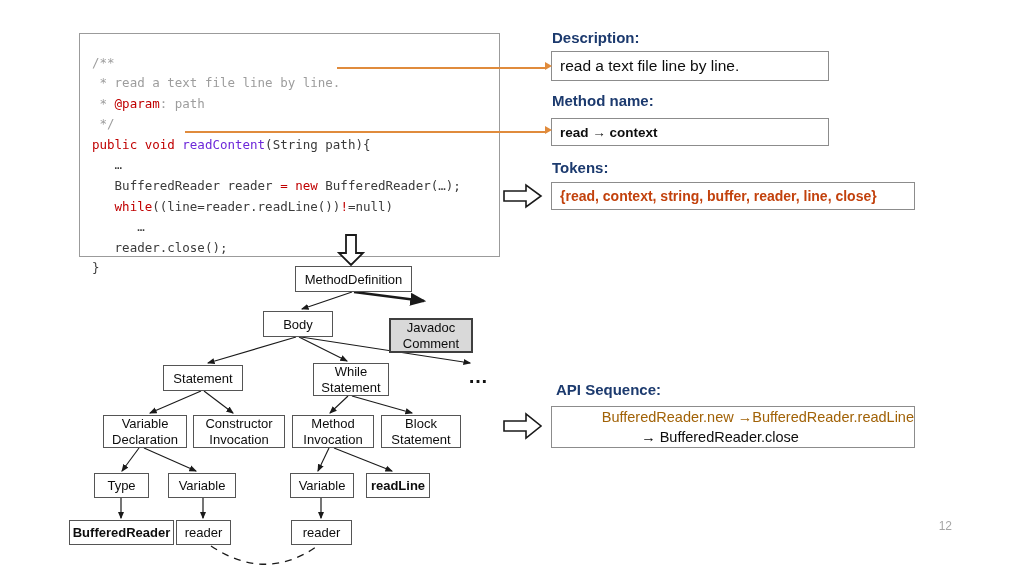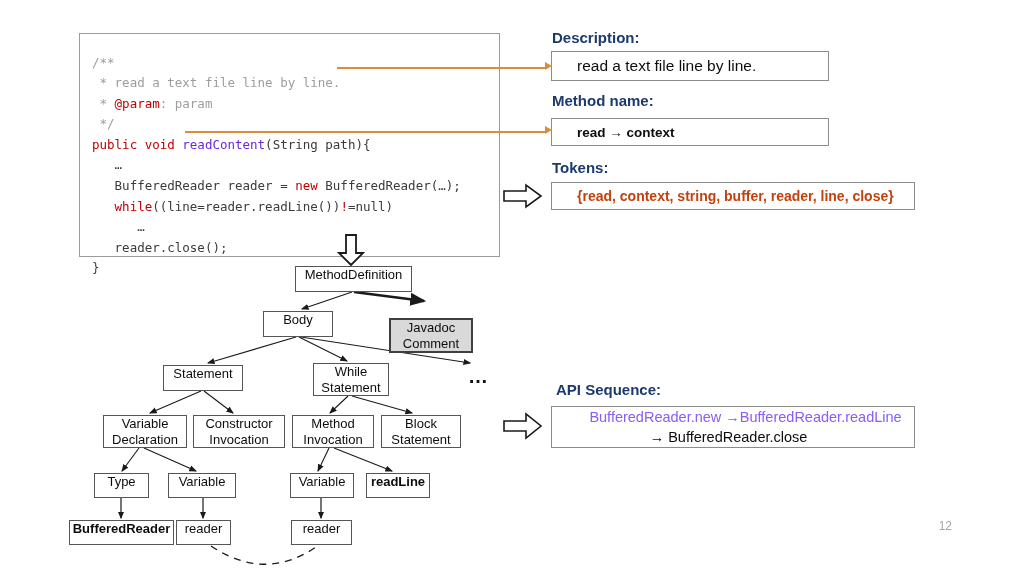--- a/index.html
+++ b/index.html
@@ -72,36 +72,35 @@
     color: #1c3a6e;
     white-space: nowrap;
   }
   .out-box {
     position: absolute;
     border: 1px solid #8c8c8c;
     box-sizing: border-box;
     background: #ffffff;
     display: flex;
     align-items: center;
-    padding-left: 17px;
   }
   .out-box .txt {
     padding-left: 8px;
     white-space: nowrap;
   }
   #desc-box .txt  { font-size: 15.5px; color: #0d0d0d; font-weight: normal; }
   #mname-box .txt { font-size: 13.5px; color: #0d0d0d; font-weight: bold; }
   #tokens-box .txt{ font-size: 14px;   color: #c2410c; font-weight: bold; }
   #api-box {
     flex-direction: column;
     justify-content: center;
     align-items: stretch;
   }
   #api-box .line1 {
-    font-size: 14.5px; color: #8b5cf6; text-align: center; padding-left: 8px;
+    font-size: 14.5px; color: #a16207; text-align: right; padding-left: 8px;
     white-space: nowrap; line-height: 20px;
   }
   #api-box .line2 {
     font-size: 14.5px; color: #0d0d0d; text-align: center;
     white-space: nowrap; line-height: 20px; padding-right: 26px;
   }
 
   
   .block-arrow-right, .block-arrow-down {
     position: absolute;
@@ -117,20 +116,21 @@
   }
   .node {
     position: absolute;
     box-sizing: border-box;
     border: 1px solid #555555;
     background: #ffffff;
     font-family: "Liberation Sans", sans-serif;
     font-size: 13px;
     color: #0d0d0d;
     display: flex;
+    align-items: center;
     justify-content: center;
     text-align: center;
     line-height: 15px;
     z-index: 5;
   }
   .node.two-line { line-height: 15.5px; }
   .node.shaded { background: #d9d9d9; border: 2px solid #3f3f3f; }
   .node.bold { font-weight: bold; }
   .ellipsis {
     position: absolute;
@@ -150,21 +150,21 @@
   }
 </style>
 </head>
 <body>
 
 <div class="slide">
 
   <div id="code-box">
     <pre id="code-listing"><span class="c-comment">/**</span>
 <span class="c-comment"> * read a text file line by line.</span>
-<span class="c-comment"> * </span><span class="c-tag">@param</span><span class="c-comment">: param</span>
+<span class="c-comment"> * </span><span class="c-tag">@param</span><span class="c-comment">: path</span>
 <span class="c-comment"> */</span>
 <span class="c-kw">public void </span><span class="c-fn">readContent</span><span class="c-plain">(String path){</span>
    <span class="c-plain">…</span>
    <span class="c-plain">BufferedReader reader </span><span class="c-kw">= new</span><span class="c-plain"> BufferedReader(…);</span>
    <span class="c-kw">while</span><span class="c-plain">((line=reader.readLine())</span><span class="c-kw">!</span><span class="c-plain">=null)</span>
       <span class="c-plain">…</span>
    <span class="c-plain">reader.close();</span>
 <span class="c-plain">}</span></pre>
   </div>
 

